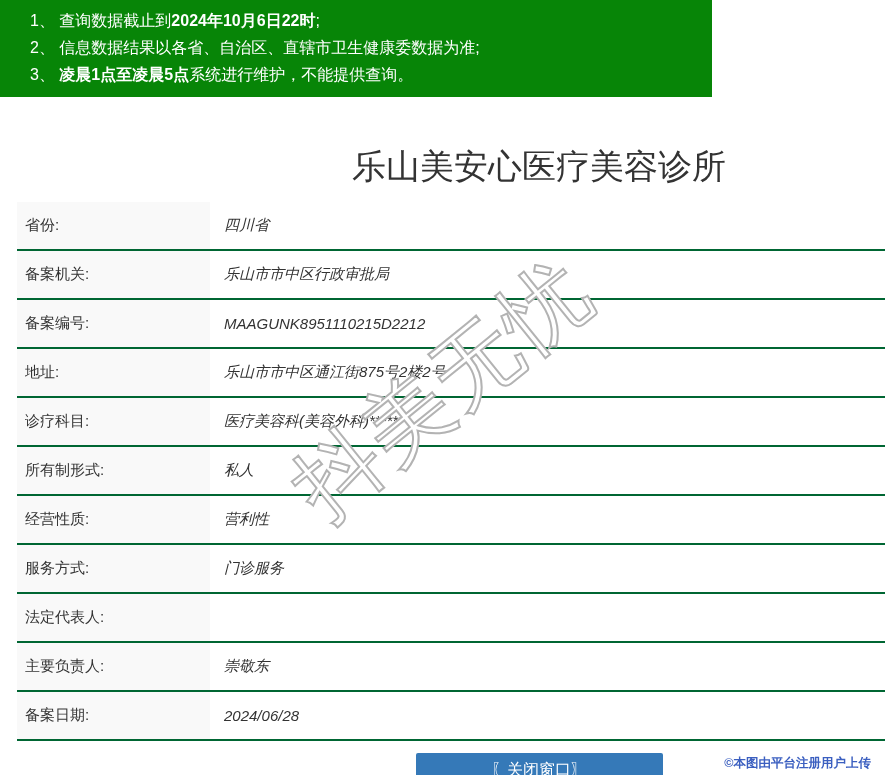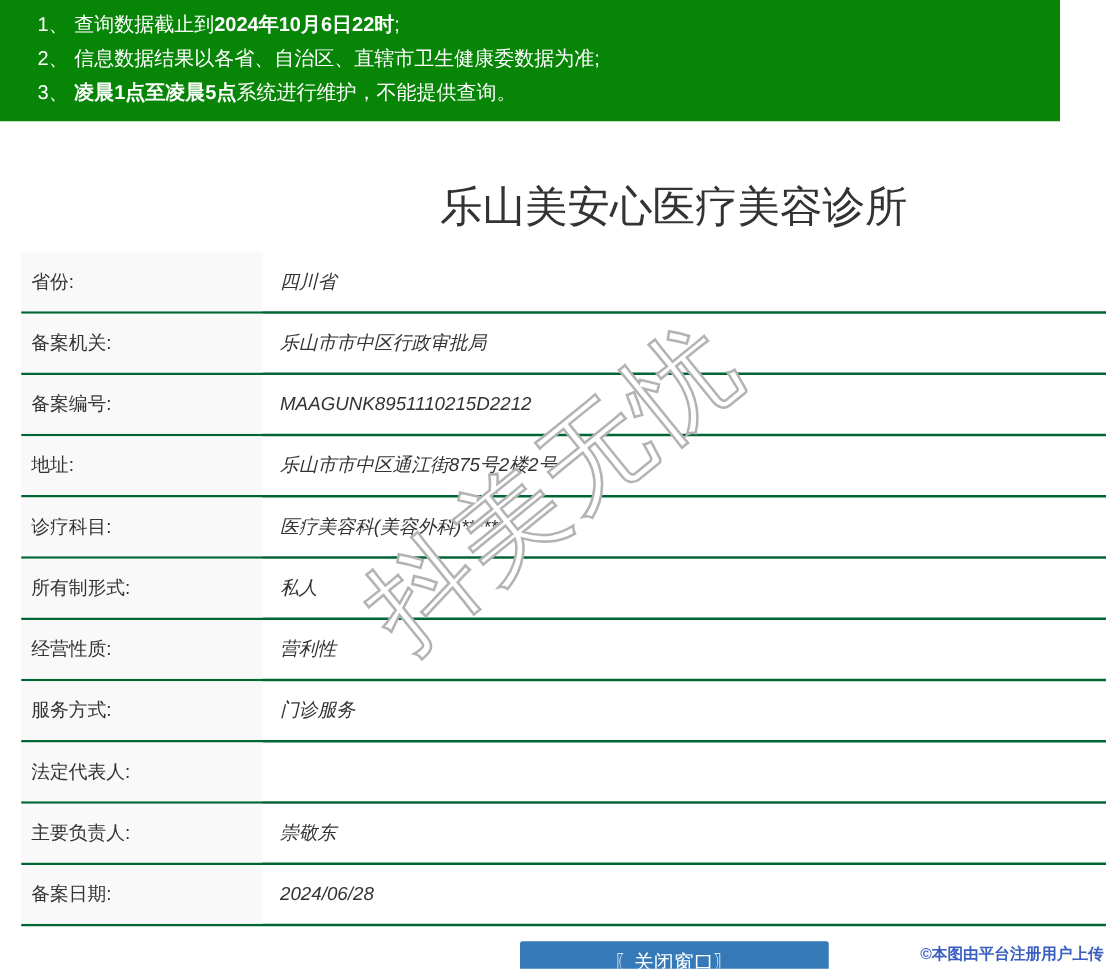--- a/index.html
+++ b/index.html
@@ -15,21 +15,21 @@
   body {
     width: 885px; height: 775px;
     position: relative; overflow: hidden;
     background: #ffffff;
     color: var(--text);
     font-family: "Liberation Sans", "DejaVu Sans", sans-serif;
   }
 
   
   .notice-bar {
-    width: 848px; height: 97px;
+    width: 712px; height: 97px;
     background: var(--green);
     color: #ffffff;
     padding: 7px 10px 0 30px;
     font-size: 16px;
   }
   .notice-line { line-height: 27px; white-space: nowrap; }
   .notice-line .bold { font-weight: bold; }
 
   
   .title-wrap { margin-left: 193px; text-align: center; padding-top: 33px; }
@@ -85,21 +85,21 @@
     color: #ffffff;
     border: none; border-radius: 2px;
     font-size: 16px;
     font-family: inherit;
     cursor: pointer;
   }
 
   
   .attribution {
     position: absolute;
-    right: 2px; bottom: 3px;
+    right: 14px; bottom: 3px;
     font-size: 12.5px; font-weight: bold;
     color: var(--attr-blue);
     text-shadow: -1px -1px 0 #fff, 1px -1px 0 #fff, -1px 1px 0 #fff, 1px 1px 0 #fff;
     z-index: 6;
   }
 </style>
 </head>
 <body>
 
 <div class="notice-bar">

